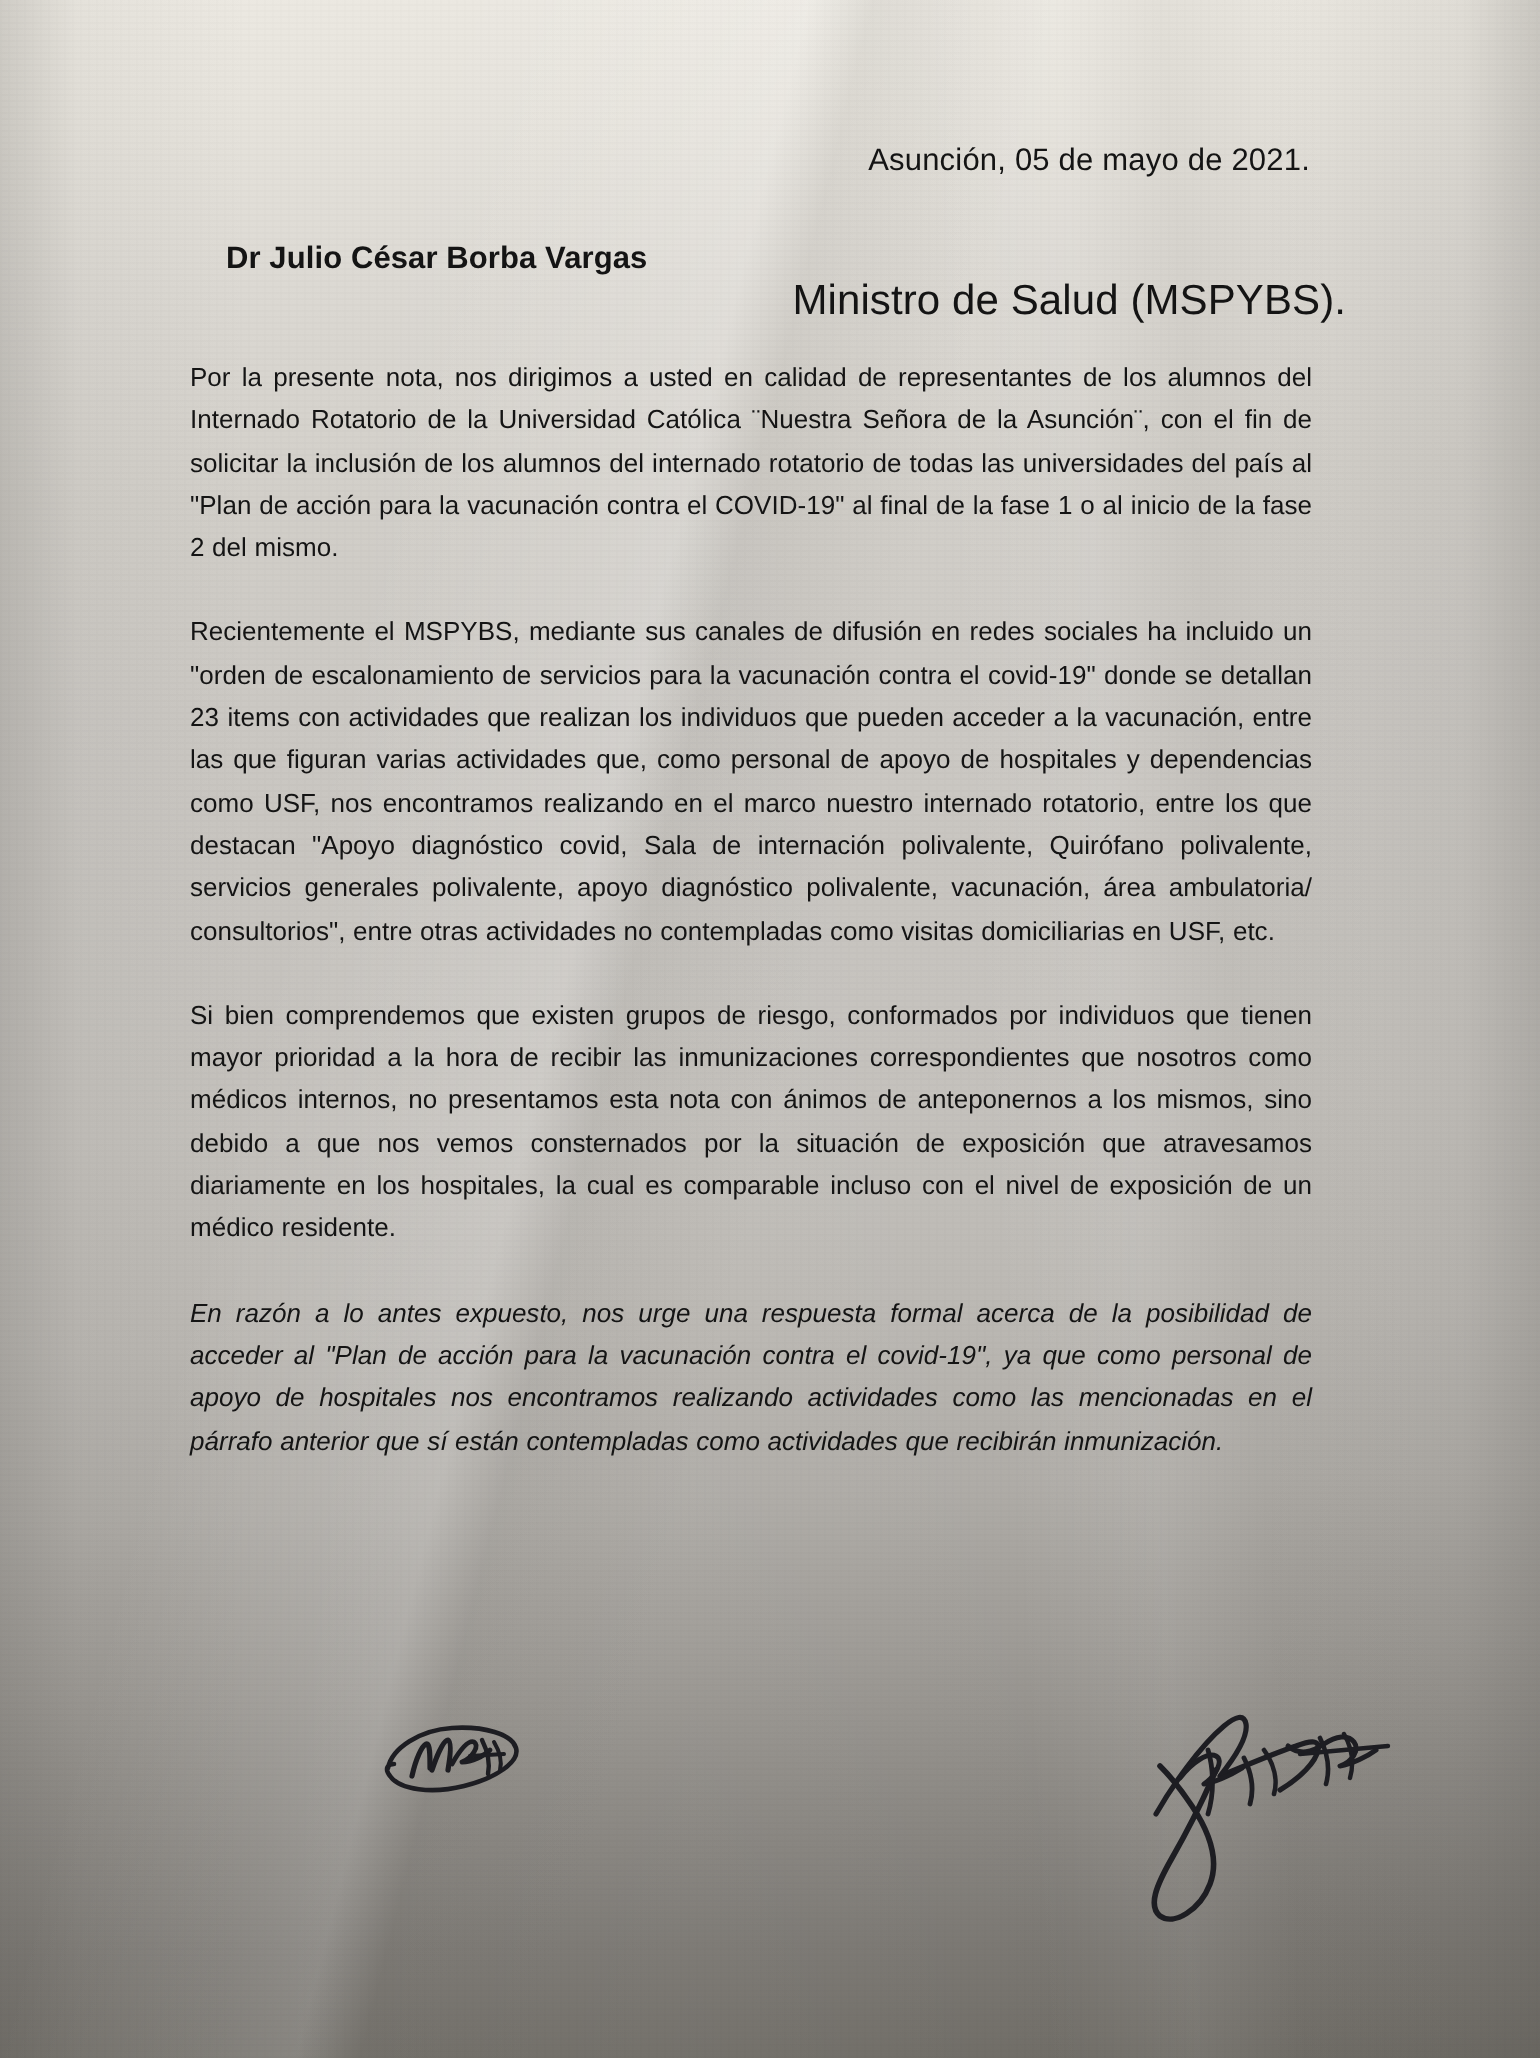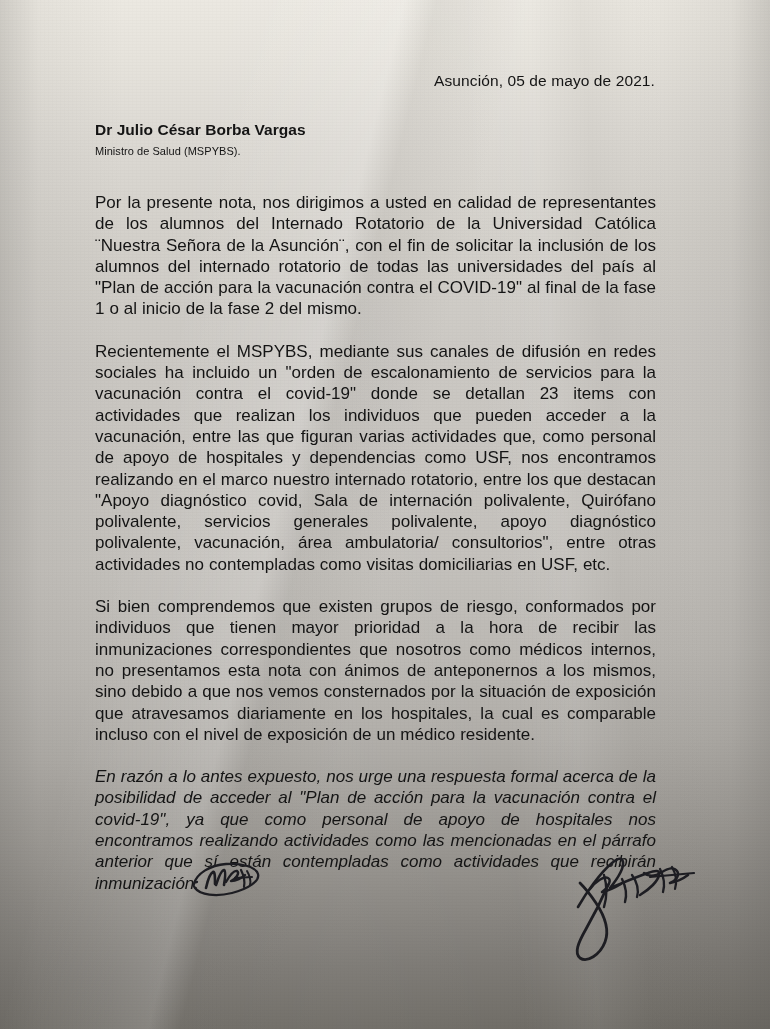--- a/index.html
+++ b/index.html
@@ -118,45 +118,46 @@
     left: 95px;
     top: 72px;
     width: 560px;
     text-align: right;
     font-size: 15.5px;
     letter-spacing: .1px;
   }
 
   .addressee {
     position: absolute;
-    left: 95px;
+    left: 113px;
     top: 119px;
     width: 560px;
   }
   .addressee-name {
     font-size: 15.5px;
     font-weight: bold;
     letter-spacing: .05px;
     line-height: 21px;
   }
   .addressee-role {
-    font-size: 11px;
+    font-size: 21px;
     line-height: 22px;
     letter-spacing: .05px;
+    text-align: right;
   }
 
   .body {
     position: absolute;
     left: 95px;
     top: 178px;
     width: 561px;
   }
   .body p {
-    margin: 14px 0 21px 0;
-    font-size: 17px;
+    margin: 0 0 21px 0;
+    font-size: 13px;
     line-height: 21.3px;
     text-align: justify;
     text-justify: inter-word;
     letter-spacing: .01px;
     word-spacing: .2px;
   }
   .body p:last-child { margin-bottom: 0; font-style: italic; }
 
   
   .sig-left {

